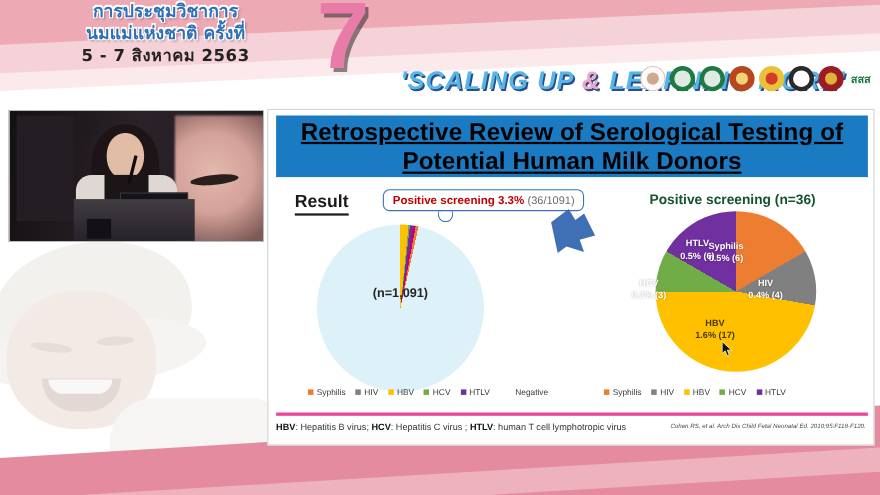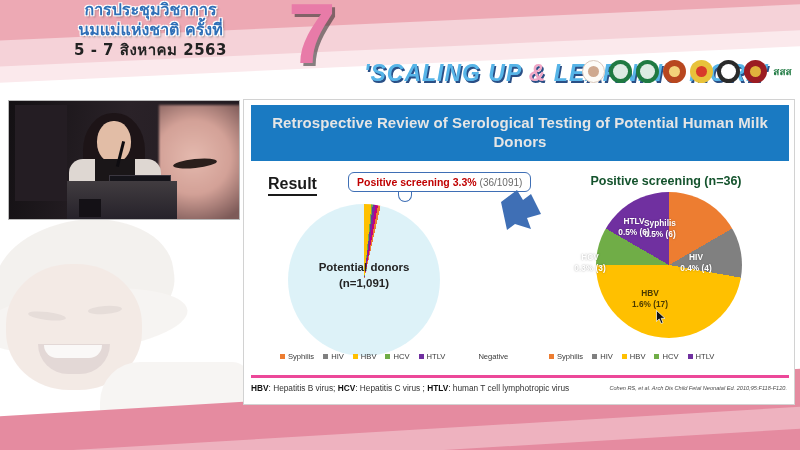--- a/index.html
+++ b/index.html
@@ -144,23 +144,23 @@
     background:#f0b8c4; transform:rotate(-3.4deg); opacity:.85;
   }
 
   
   .slide {
     position:absolute; left:243px; top:99px; width:552px; height:306px;
     background:#ffffff; border:1px solid #d2d2d2;
   }
   .slide-title {
     position:absolute; left:7px; top:5px; width:538px; height:56px;
-    background:#1a7ac2; color:#e5e5e5;
+    background:#1a7ac2; color:#000000;
     display:flex; align-items:center; justify-content:center; text-align:center;
-    font-weight:bold; font-size:15px; line-height:1.25; letter-spacing:.1px;
+    font-weight:bold; font-size:22px; line-height:1.25; letter-spacing:.1px;text-decoration:underline;
   }
   .result-label {
     position:absolute; left:24px; top:75px;
     font-weight:bold; font-size:16px; color:#1a1a1a;
     border-bottom:2px solid #1a1a1a; padding-bottom:1px;
   }
   .callout {
     position:absolute; left:104px; top:72px;
     background:#ffffff; border:1.6px solid #3f6fb5; border-radius:6px;
     padding:3px 8px; white-space:nowrap;
@@ -219,21 +219,21 @@
   .lab-hcv      { left:322px; top:152px; width:48px; }
   .lab-htlv     { left:364px; top:116px; width:52px; }
   .cursor-ico { position:absolute; left:412px; top:210px; }
 
   
   .legend { position:absolute; display:flex; align-items:center; gap:9px; font-size:7.6px; color:#3a3a3a; }
   .legend-left { left:36px; top:252px; }
   .legend-right { left:305px; top:252px; }
   .lg-item { display:flex; align-items:center; gap:3px; white-space:nowrap; }
   .lg-sw { width:5px; height:5px; display:inline-block; }
-  .lg-neg { margin-left:24px;align-items:flex-end; }
+  .lg-neg { margin-left:14px;align-items:flex-end; }
 
   
   .footnote {
     position:absolute; left:7px; bottom:7px; width:538px; height:22px;
     border-top:3px solid #ec4899; display:flex; align-items:center;
   }
   .fn-text { font-size:8.3px; color:#333; white-space:nowrap; }
   .fn-text b { color:#111; }
   .fn-cite {
     position:absolute; right:2px; font-size:5.6px; font-style:italic;
@@ -326,21 +326,20 @@
       <span class="frac">(36/1091)</span>
     </div>
     <div class="callout-stem"></div>
 
     <svg class="blue-arrow" viewBox="0 0 46 44">
       <path d="M4 14 L20 2 L26 12 L34 6 L44 26 L30 30 L34 41 L18 36 L10 42 Z" fill="#3f6fb5"></path>
     </svg>
 
     <div class="pie pie-left"></div>
     <div class="pie-left-label">
-      <div>Potential donors</div>
       <div>(n=1,091)</div>
     </div>
 
     <div class="pie-right-title">Positive screening (n=36)</div>
     <div class="pie pie-right"></div>
 
     <div class="slice-lab lab-syphilis">
       <div>Syphilis</div>
       <div>0.5% (6)</div>
     </div>

